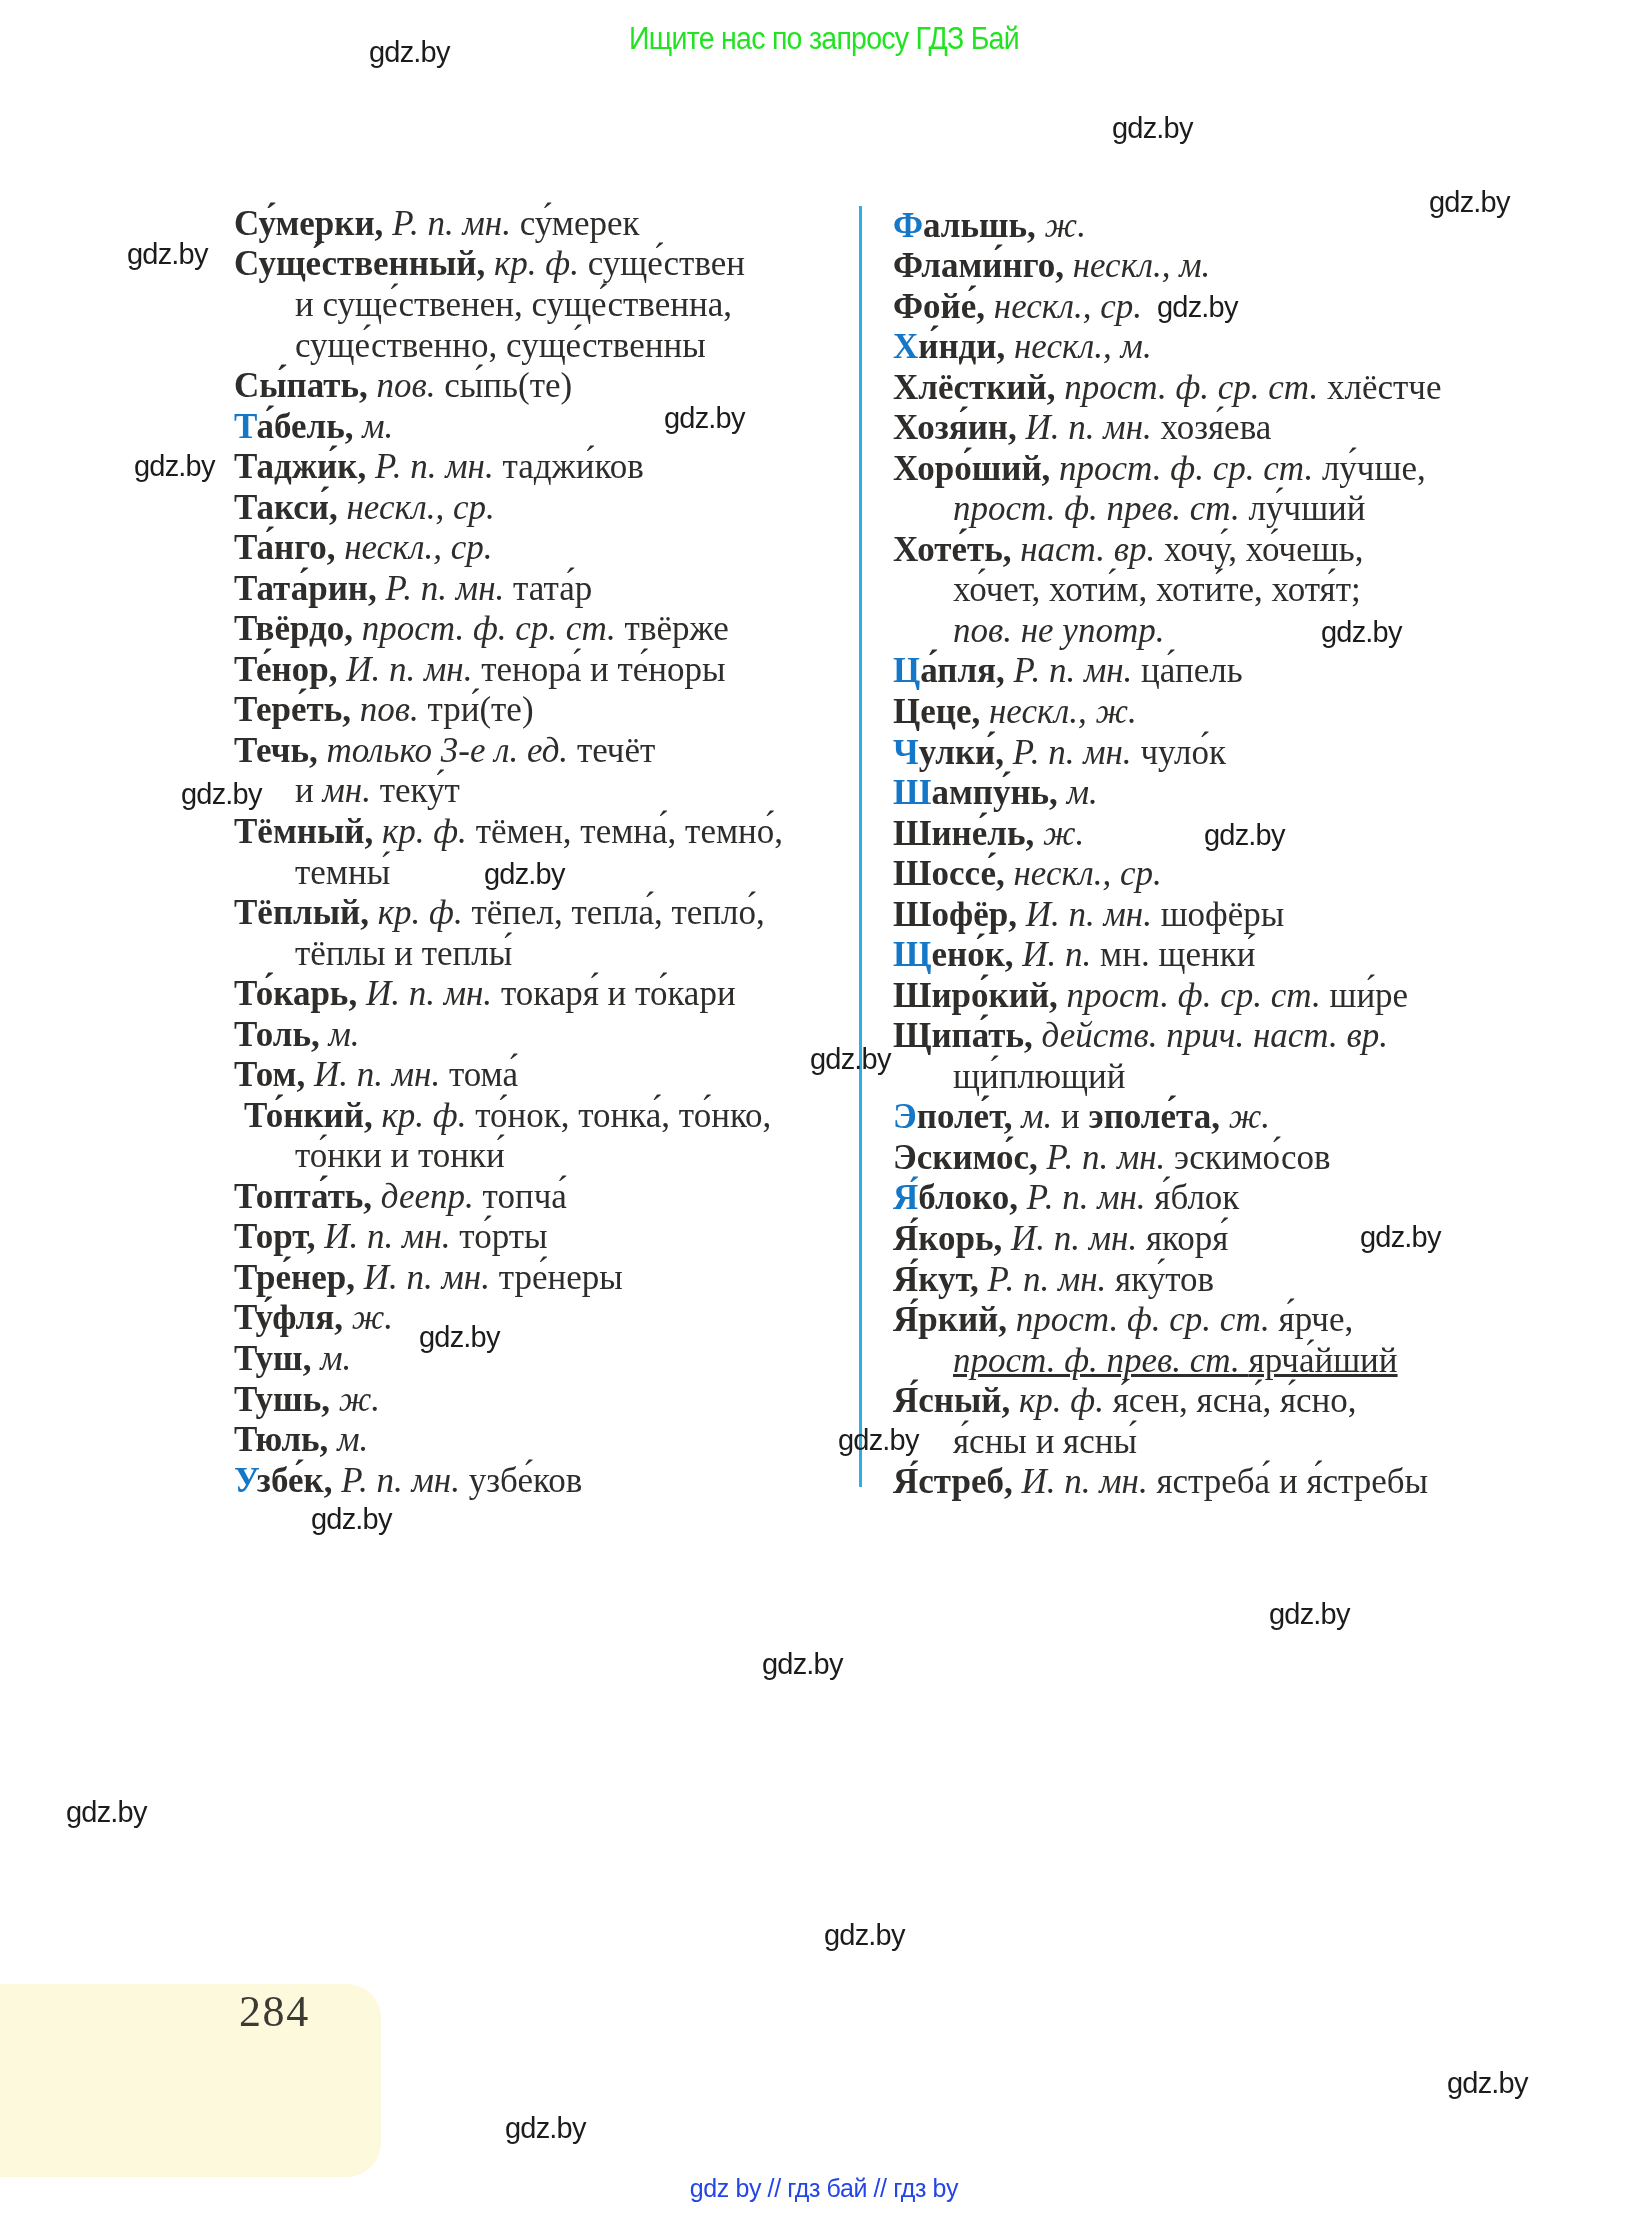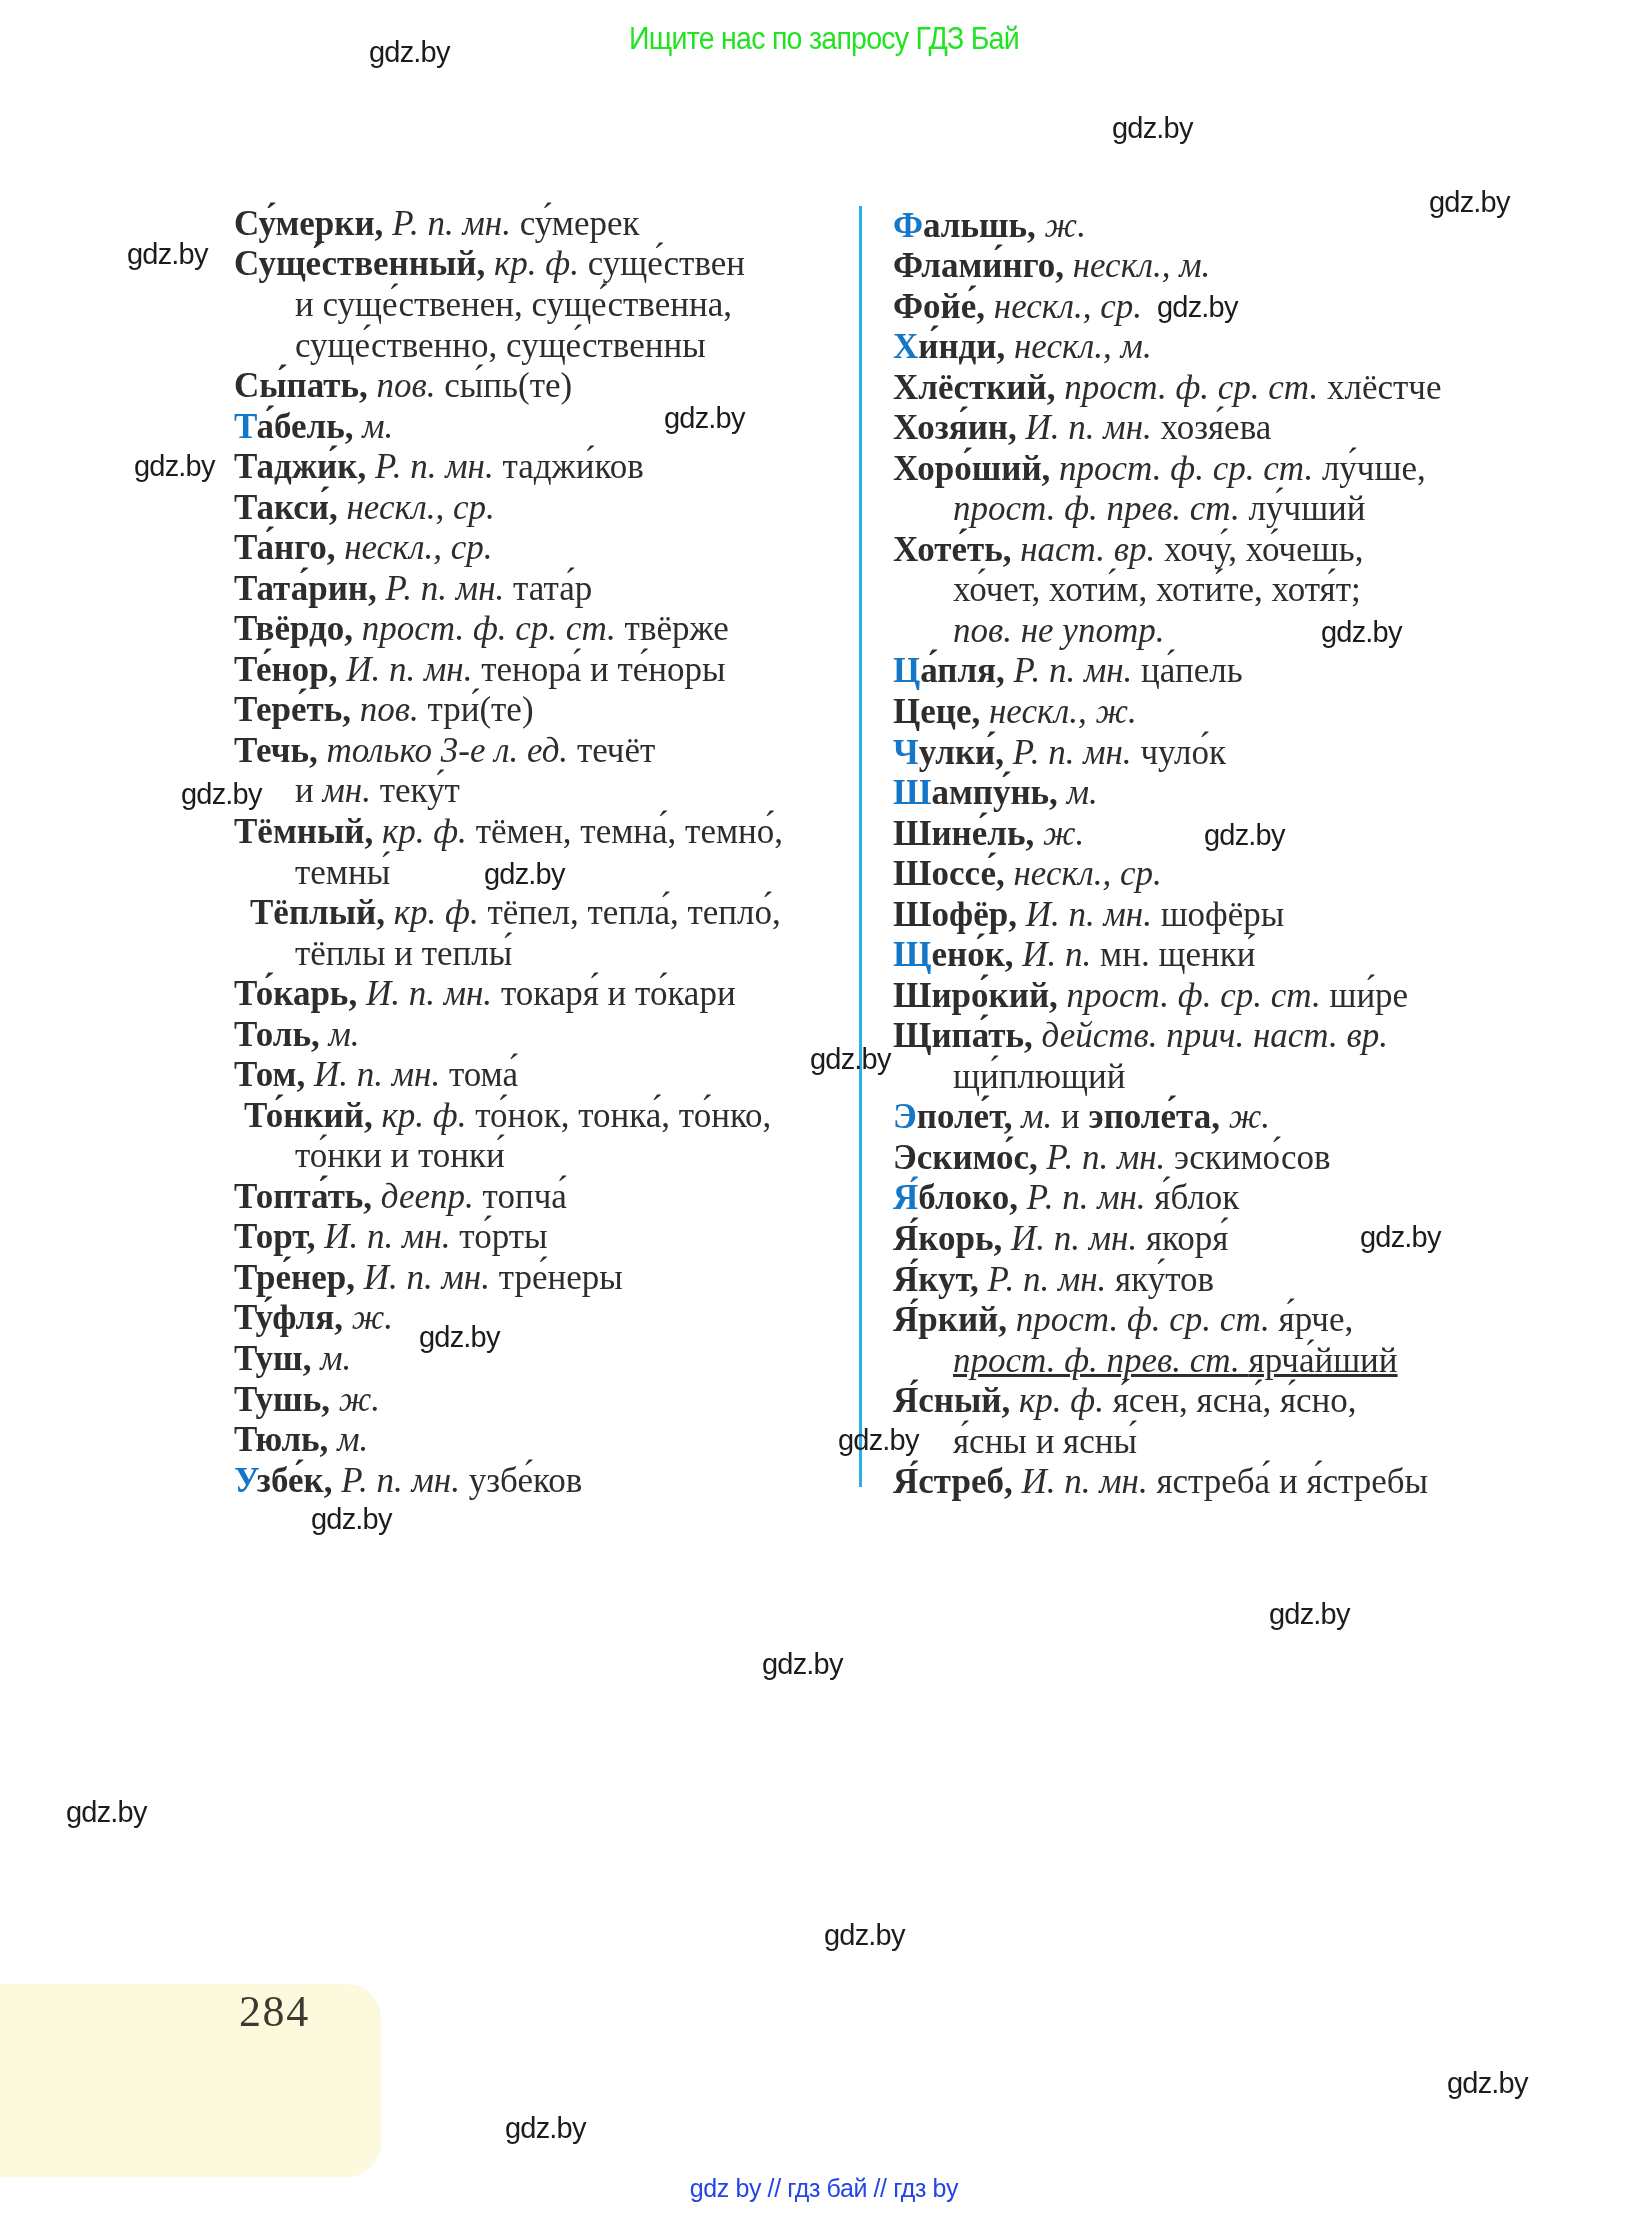--- a/index.html
+++ b/index.html
@@ -113,21 +113,21 @@
         </div>
         <div>
           <div class="dline" style="left: 234px; top: 731px;"><span class="b">Течь, </span><span class="i">только 3-е л. ед. </span><span>течёт</span></div>
           <div class="dline" style="left: 295px; top: 771px;"><span>и </span><span class="i">мн. </span><span>теку́т</span></div>
         </div>
         <div>
           <div class="dline" style="left: 234px; top: 812px;"><span class="b">Тёмный, </span><span class="i">кр. ф. </span><span>тёмен, темна́, темно́,</span></div>
           <div class="dline" style="left: 295px; top: 853px;"><span>темны́</span></div>
         </div>
         <div>
-          <div class="dline" style="left: 250px; top: 893px;"><span class="b">Тёплый, </span><span class="i">кр. ф. </span><span>тёпел, тепла́, тепло́,</span></div>
+          <div class="dline" style="left: 234px; top: 893px;"><span class="b">Тёплый, </span><span class="i">кр. ф. </span><span>тёпел, тепла́, тепло́,</span></div>
           <div class="dline" style="left: 295px; top: 934px;"><span>тёплы и теплы́</span></div>
         </div>
         <div>
           <div class="dline" style="left: 234px; top: 974px;"><span class="b">То́карь, </span><span class="i">И. п. мн. </span><span>токаря́ и то́кари</span></div>
         </div>
         <div>
           <div class="dline" style="left: 234px; top: 1015px;"><span class="b">Толь, </span><span class="i">м.</span></div>
         </div>
         <div>
           <div class="dline" style="left: 234px; top: 1055px;"><span class="b">Том, </span><span class="i">И. п. мн. </span><span>тома́</span></div>

